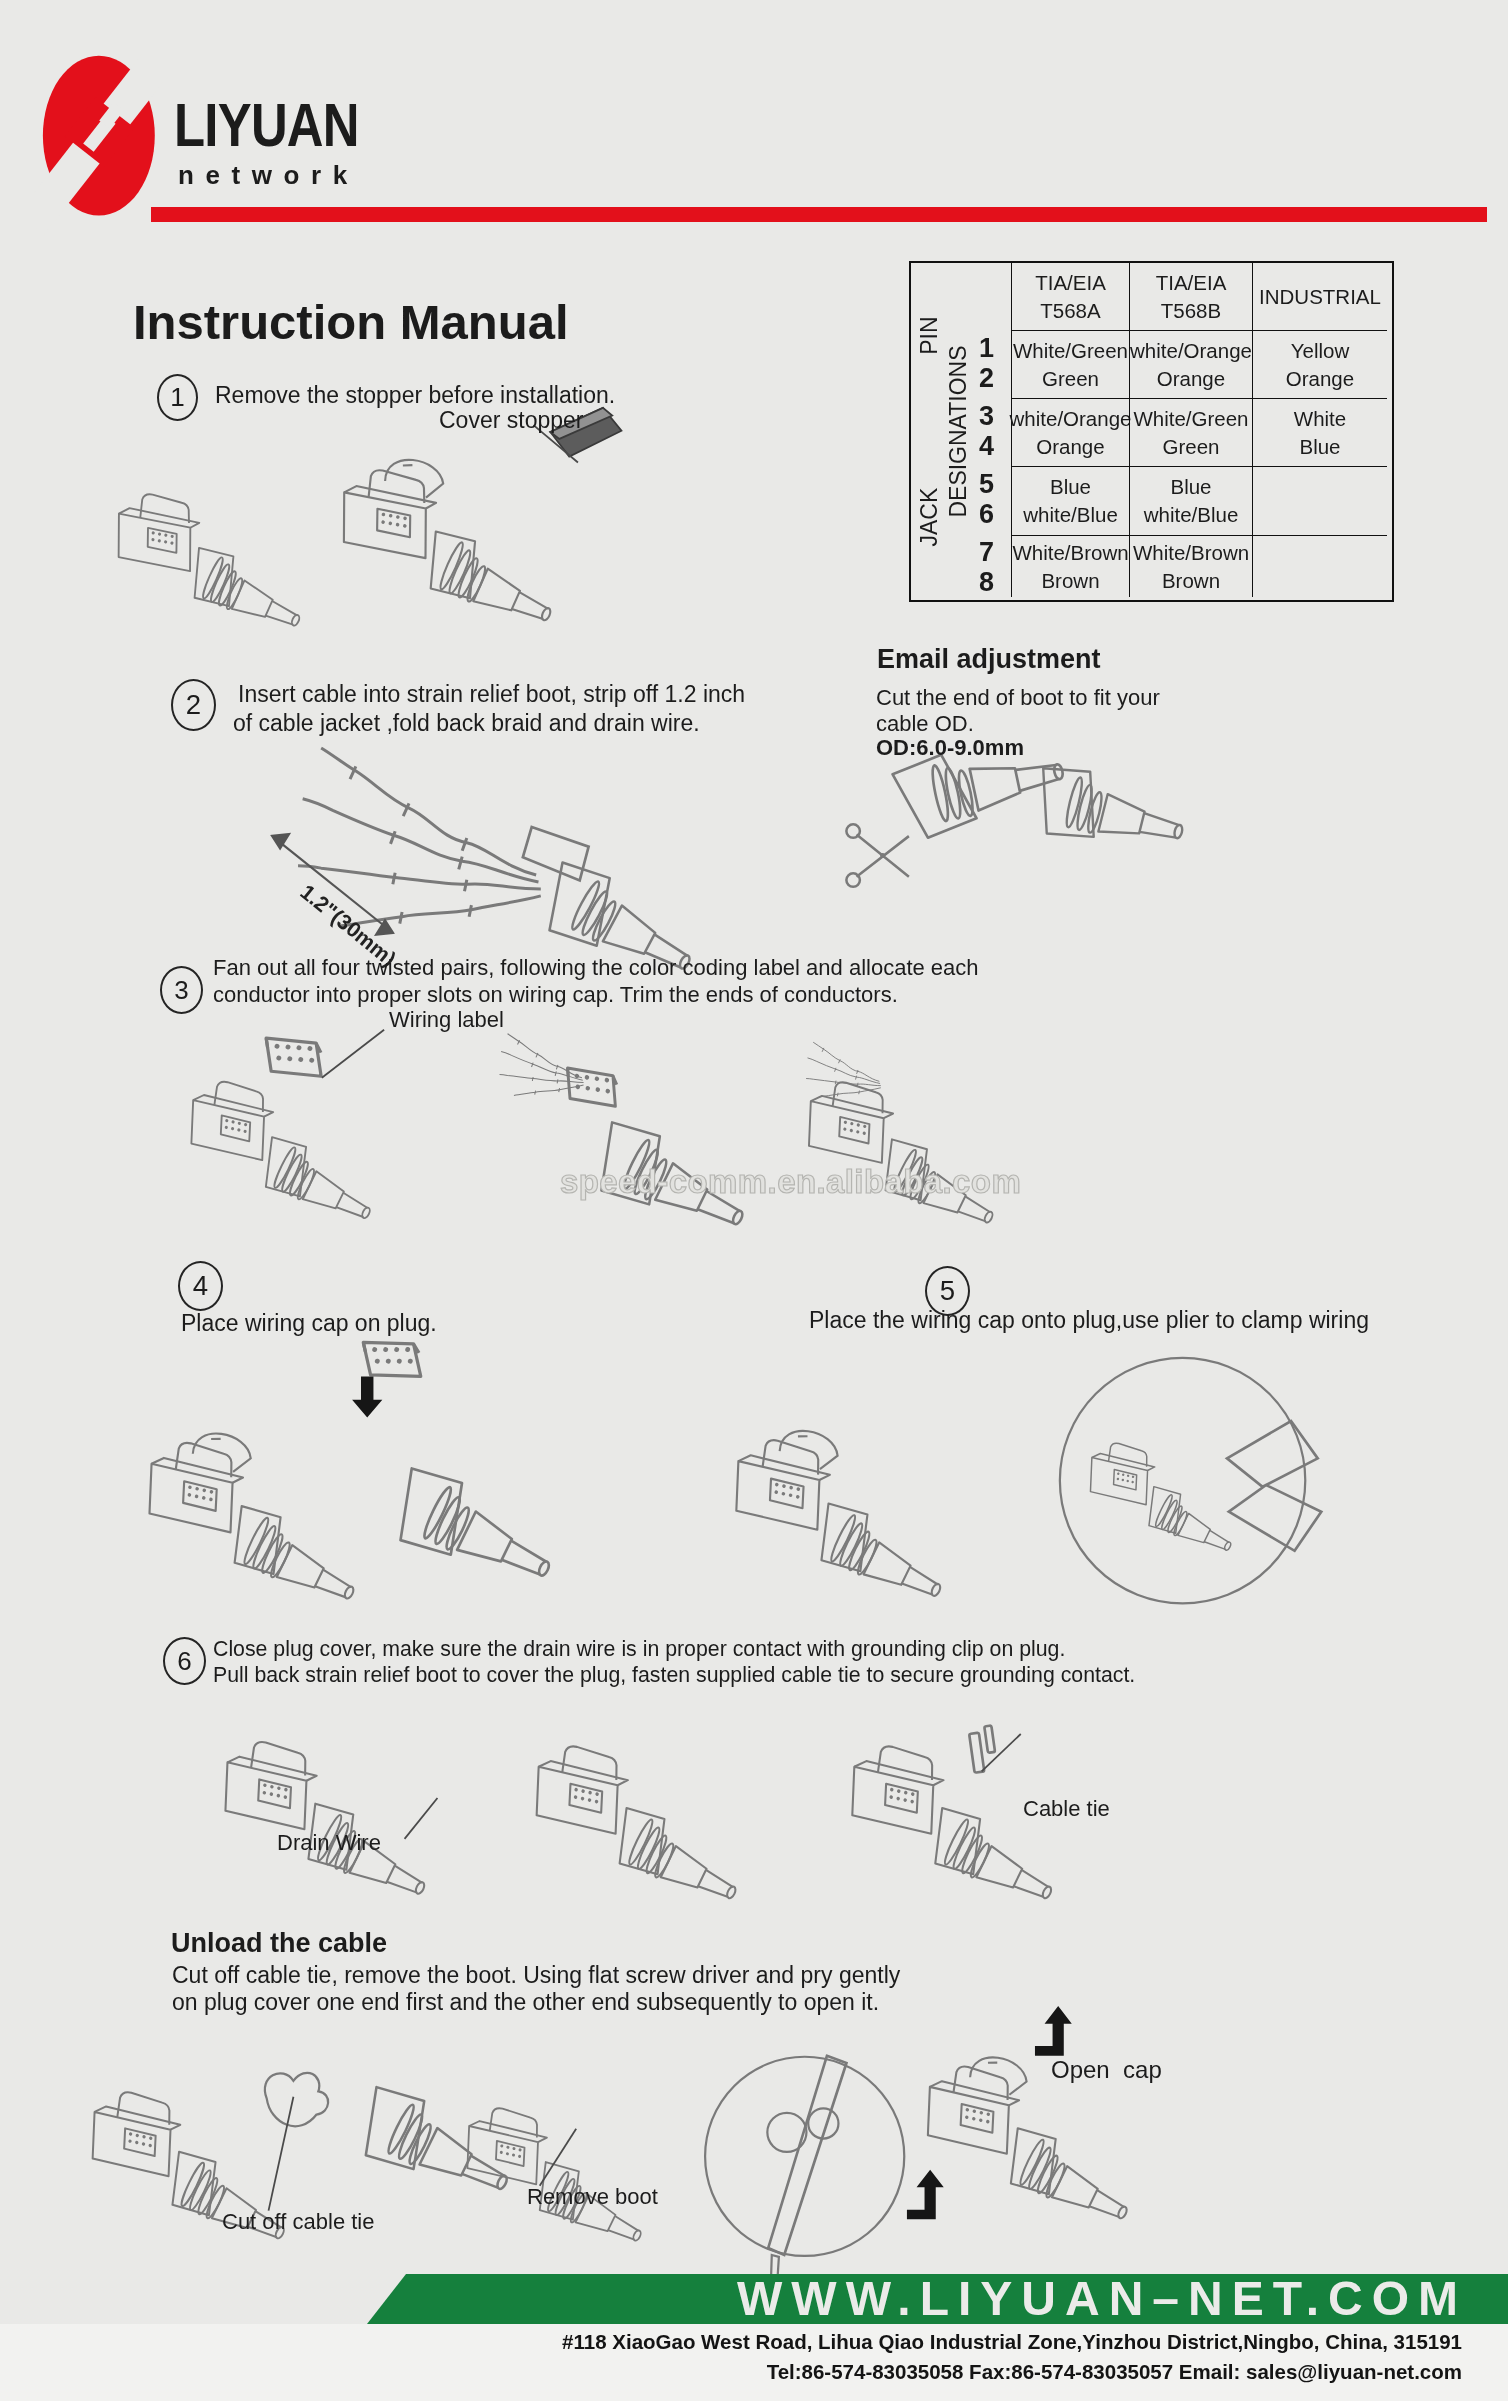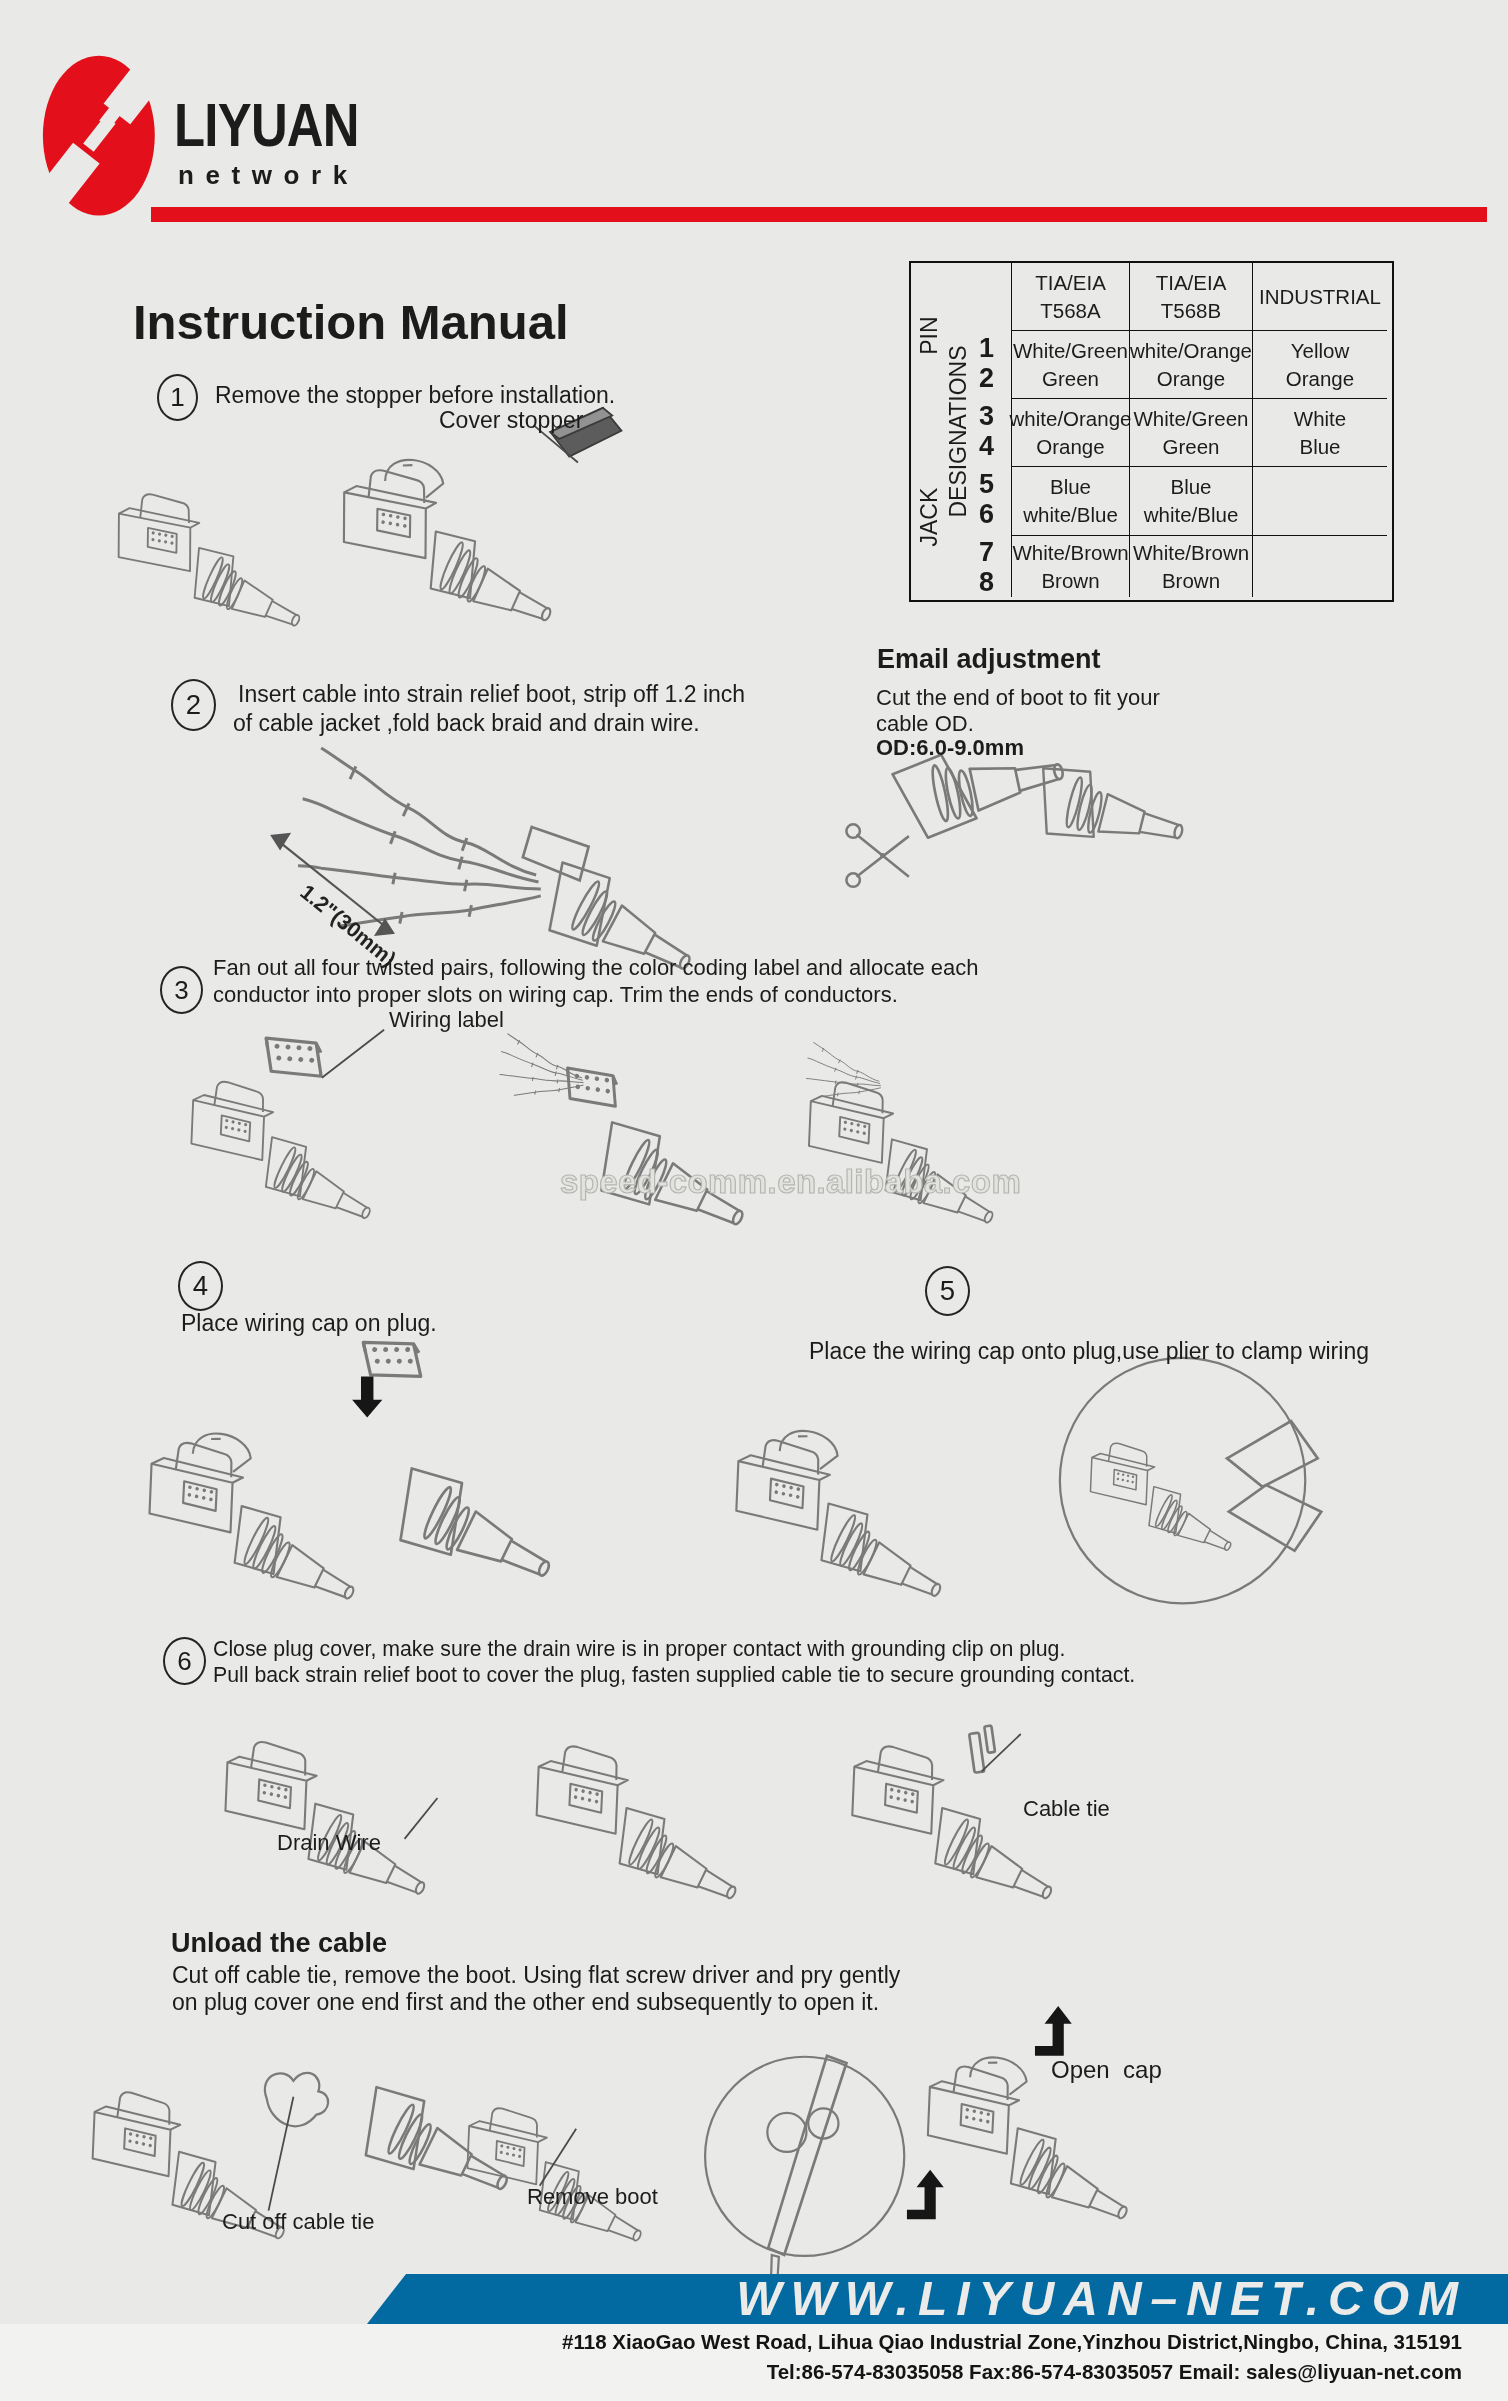--- a/index.html
+++ b/index.html
@@ -335,40 +335,40 @@
 
   <div class="stepnum" style="left:160px;top:966px;width:39px;height:44px;">3</div>
   <div class="steptext" style="left:213px;top:982px;font-size:22px;">conductor into proper slots on wiring cap. Trim the ends of conductors.</div>
   <div class="steptext" style="left:213px;top:955px;font-size:22px;">Fan out all four twisted pairs, following the color coding label and allocate each</div>
   <div class="small-label" style="left:389px;top:1007px;">Wiring label</div>
 
   <div class="stepnum" style="left:178px;top:1261px;width:41px;height:46px;font-size:27.6px;">4</div>
   <div class="steptext" style="left:181px;top:1310px;">Place wiring cap on plug.</div>
 
   <div class="stepnum" style="left:925px;top:1266px;width:41px;height:46px;font-size:27.6px;">5</div>
-  <div class="steptext" style="left:809px;top:1307px;margin-top:31px;">Place the wiring cap onto plug,use plier to clamp wiring</div>
+  <div class="steptext" style="left:809px;top:1307px;">Place the wiring cap onto plug,use plier to clamp wiring</div>
 
   <div class="stepnum" style="left:163px;top:1637px;width:39px;height:44px;">6</div>
   <div class="steptext" style="left:213px;top:1663px;font-size:21.3px;">Pull back strain relief boot to cover the plug, fasten supplied cable tie to secure grounding contact.</div>
   <div class="steptext" style="left:213px;top:1637px;font-size:21.3px;">Close plug cover, make sure the drain wire is in proper contact with grounding clip on plug.</div>
 
   <div class="small-label" style="left:277px;top:1830px;">Drain Wire</div>
   <div class="small-label" style="left:1023px;top:1796px;">Cable tie</div>
 
   <div class="sec-title" style="left:171px;top:1928px;text-align:center;">Unload the cable</div>
   <div class="steptext" style="left:172px;top:1962px;">Cut off cable tie, remove the boot. Using flat screw driver and pry gently</div>
   <div class="steptext" style="left:172px;top:1989px;">on plug cover one end first and the other end subsequently to open it.</div>
 
   <div class="small-label" style="left:222px;top:2209px;">Cut off cable tie</div>
   <div class="small-label" style="left:527px;top:2184px;">Remove boot</div>
   <div class="small-label" style="left:1051px;top:2056px;font-size:24px;white-space:pre;">Open  cap</div>
 
   <div class="watermark">speed-comm.en.alibaba.com</div>
 
   <div class="footer-strip"></div>
-  <div class="footer-banner" style="background:#0369a1;font-style:italic;">
+  <div class="footer-banner" style="background:#15803d;">
     <span>WWW.LIYUAN–NET.COM</span>
   </div>
   <div class="footer-line" style="top:2330px;">#118 XiaoGao West Road, Lihua Qiao Industrial Zone,Yinzhou District,Ningbo, China, 315191</div>
   <div class="footer-line" style="top:2360px;">Tel:86-574-83035058   Fax:86-574-83035057   Email: sales@liyuan-net.com</div>
 
 </div>
 
 
 </body></html>

